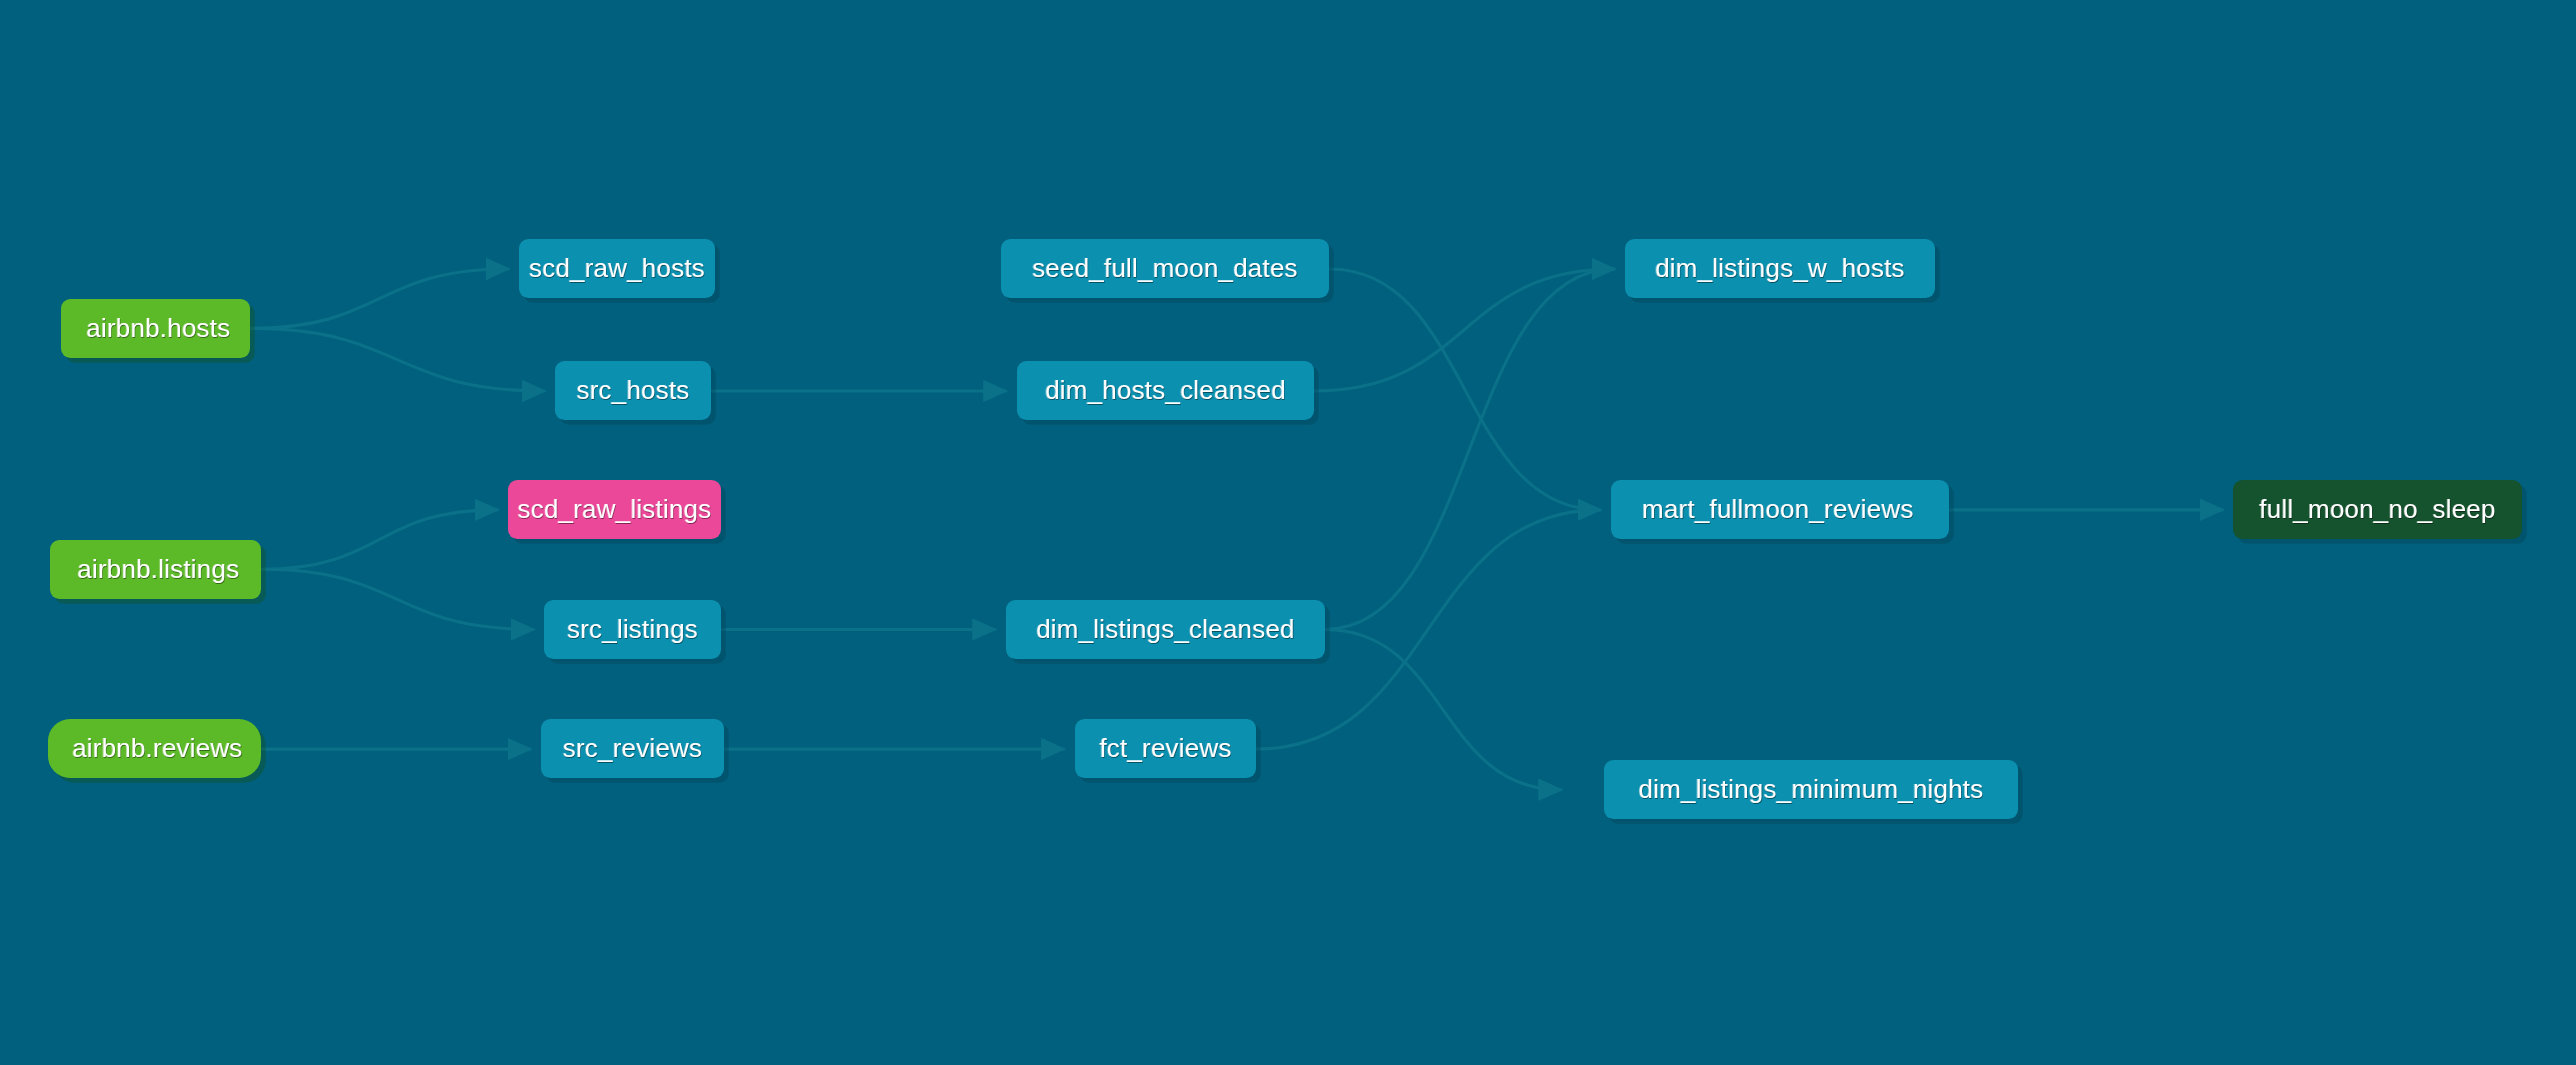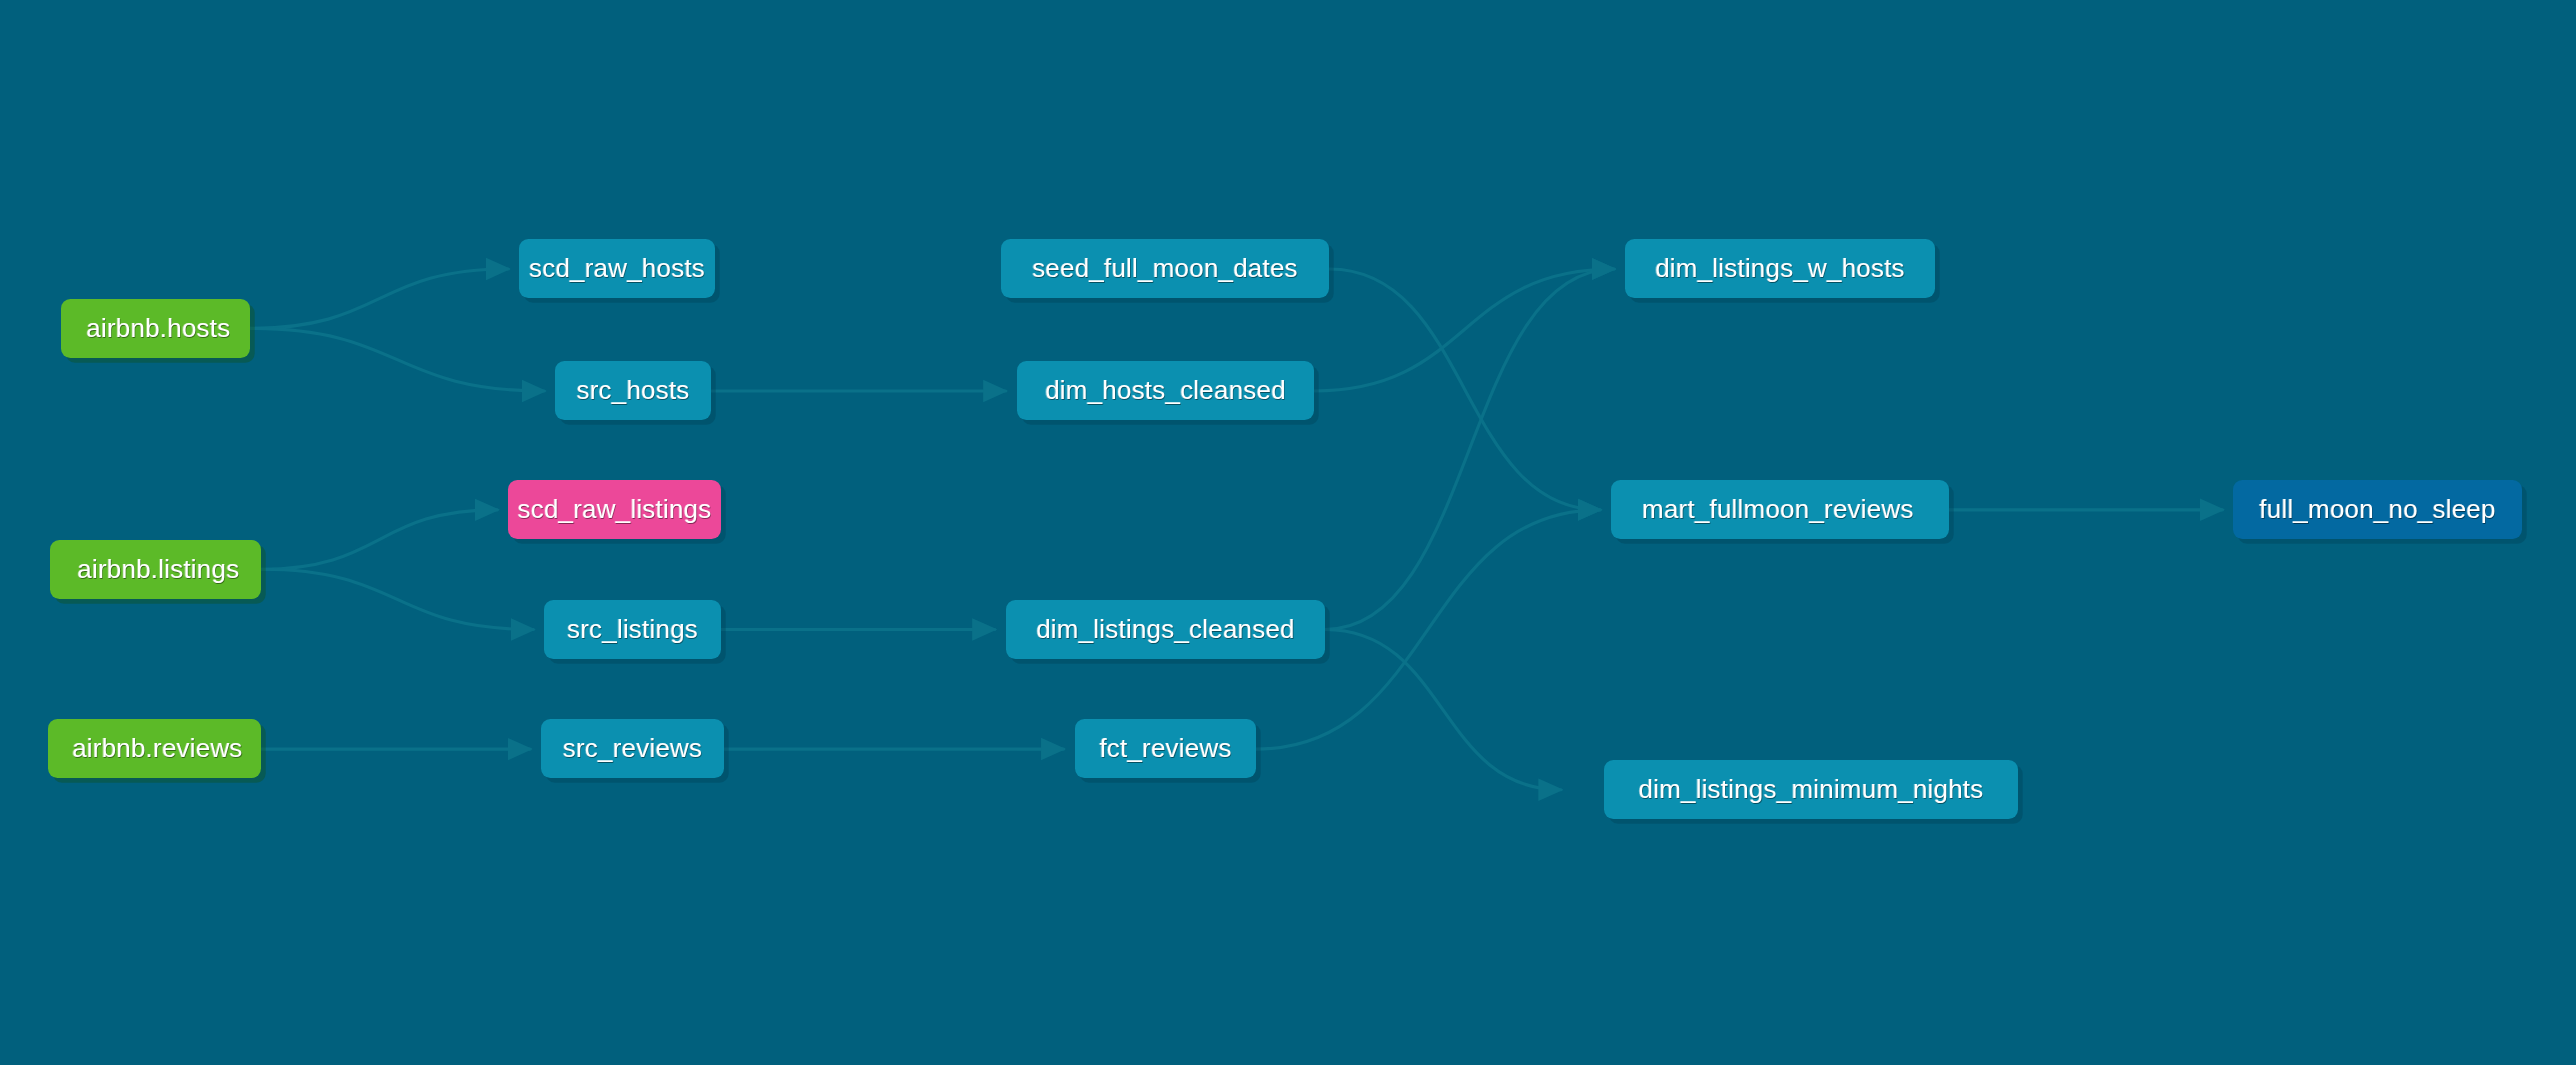--- a/index.html
+++ b/index.html
@@ -81,21 +81,21 @@
       <path d="M1606,958 C1834.8,958 1817.2,652 2046,652" fill="none" stroke="#0a7189" stroke-width="4" stroke-linecap="round" marker-end="url(#arrow)"></path>
       <path d="M2492,652 C2674,652 2660,652 2842,652" fill="none" stroke="#0a7189" stroke-width="4" stroke-linecap="round" marker-end="url(#arrow)"></path>
     </svg>
   <div id="node-layer">
       <div class="node source" style="left: 61px; top: 299px; width: 189px; background: rgb(92, 186, 40);">
         <span class="node-label">airbnb.hosts</span>
       </div>
       <div class="node source" style="left: 50px; top: 540px; width: 211px; background: rgb(92, 186, 40);">
         <span class="node-label">airbnb.listings</span>
       </div>
-      <div class="node source" style="left: 48px; top: 719px; width: 213px; background: rgb(92, 186, 40);">
+      <div class="node source" style="left: 48px; top: 719px; width: 213px; background: rgb(92, 186, 40); border-radius: 22px;">
         <span class="node-label">airbnb.reviews</span>
       </div>
       <div class="node model" style="left: 519px; top: 239px; width: 196px; background: rgb(11, 144, 176);">
         <span class="node-label">scd_raw_hosts</span>
       </div>
       <div class="node model" style="left: 555px; top: 361px; width: 156px; background: rgb(11, 144, 176);">
         <span class="node-label">src_hosts</span>
       </div>
       <div class="node model" style="left: 508px; top: 480px; width: 213px; background: #ec4899;">
         <span class="node-label">scd_raw_listings</span>
@@ -120,18 +120,18 @@
       </div>
       <div class="node model" style="left: 1625px; top: 239px; width: 310px; background: rgb(11, 144, 176);">
         <span class="node-label">dim_listings_w_hosts</span>
       </div>
       <div class="node model" style="left: 1611px; top: 480px; width: 338px; background: rgb(11, 144, 176); padding-left: 16px;">
         <span class="node-label">mart_fullmoon_reviews</span>
       </div>
       <div class="node model" style="left: 1572px; top: 760px; width: 414px; background: rgb(11, 144, 176); margin-left: 32px;">
         <span class="node-label">dim_listings_minimum_nights</span>
       </div>
-      <div class="node model" style="left: 2233px; top: 480px; width: 289px; background: #0369a1;">
+      <div class="node model" style="left: 2233px; top: 480px; width: 289px; background: #14532d;">
         <span class="node-label">full_moon_no_sleep</span>
       </div>
     </div>
 </div>
 
 
 </body></html>

